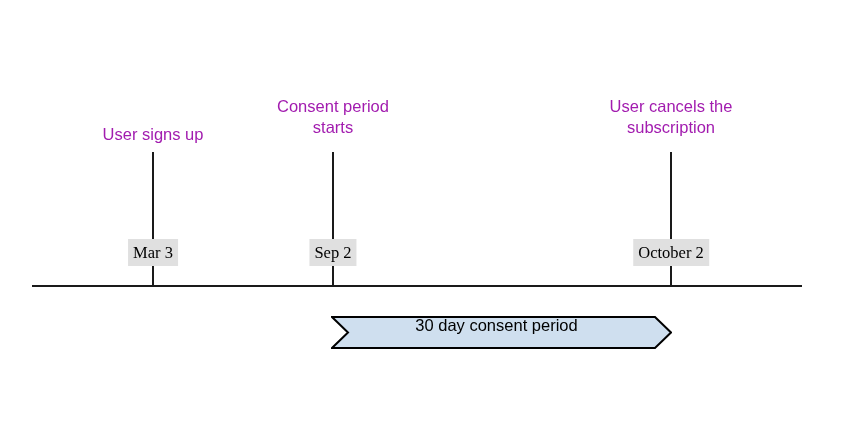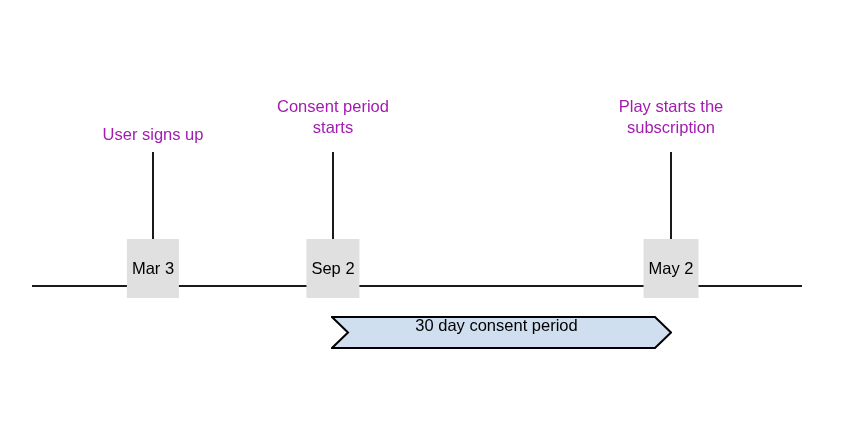--- a/index.html
+++ b/index.html
@@ -63,23 +63,24 @@
   .marker-caption.two-line { top: 96px; }
 
   .marker-date {
     position: absolute;
     top: 239px;
     left: 50%;
     transform: translateX(-50%);
     background: #e0e0e0;
     font-size: 16.5px;
     line-height: 27px;
-    padding: 16px 5px;
+    padding: 0 5px;
     white-space: nowrap;
     color: #000000;
+    font-family: Liberation Serif, serif;
   }
 
   
   .banner {
     position: absolute;
     left: 331px;
     top: 316px;
     width: 341px;
     height: 33px;
   }
@@ -118,24 +119,24 @@
   </div>
 
   <div class="marker" style="left:333px">
     <div class="marker-caption two-line">Consent period
 starts</div>
     <div class="marker-tick"></div>
     <div class="marker-date">Sep 2</div>
   </div>
 
   <div class="marker" style="left:671px">
-    <div class="marker-caption two-line">Play starts the
+    <div class="marker-caption two-line">User cancels the
 subscription</div>
     <div class="marker-tick"></div>
-    <div class="marker-date">May 2</div>
+    <div class="marker-date">October 2</div>
   </div>
 
   <div class="banner">
     <svg viewBox="0 0 341 33" xmlns="http://www.w3.org/2000/svg">
       <polygon points="1,1 324,1 340,16.5 324,32 1,32 17,16.5" fill="#cfdfef" stroke="#000000" stroke-width="2" stroke-linejoin="miter"></polygon>
     </svg>
     <div class="banner-label">30 day consent period</div>
   </div>
 
 </div>

